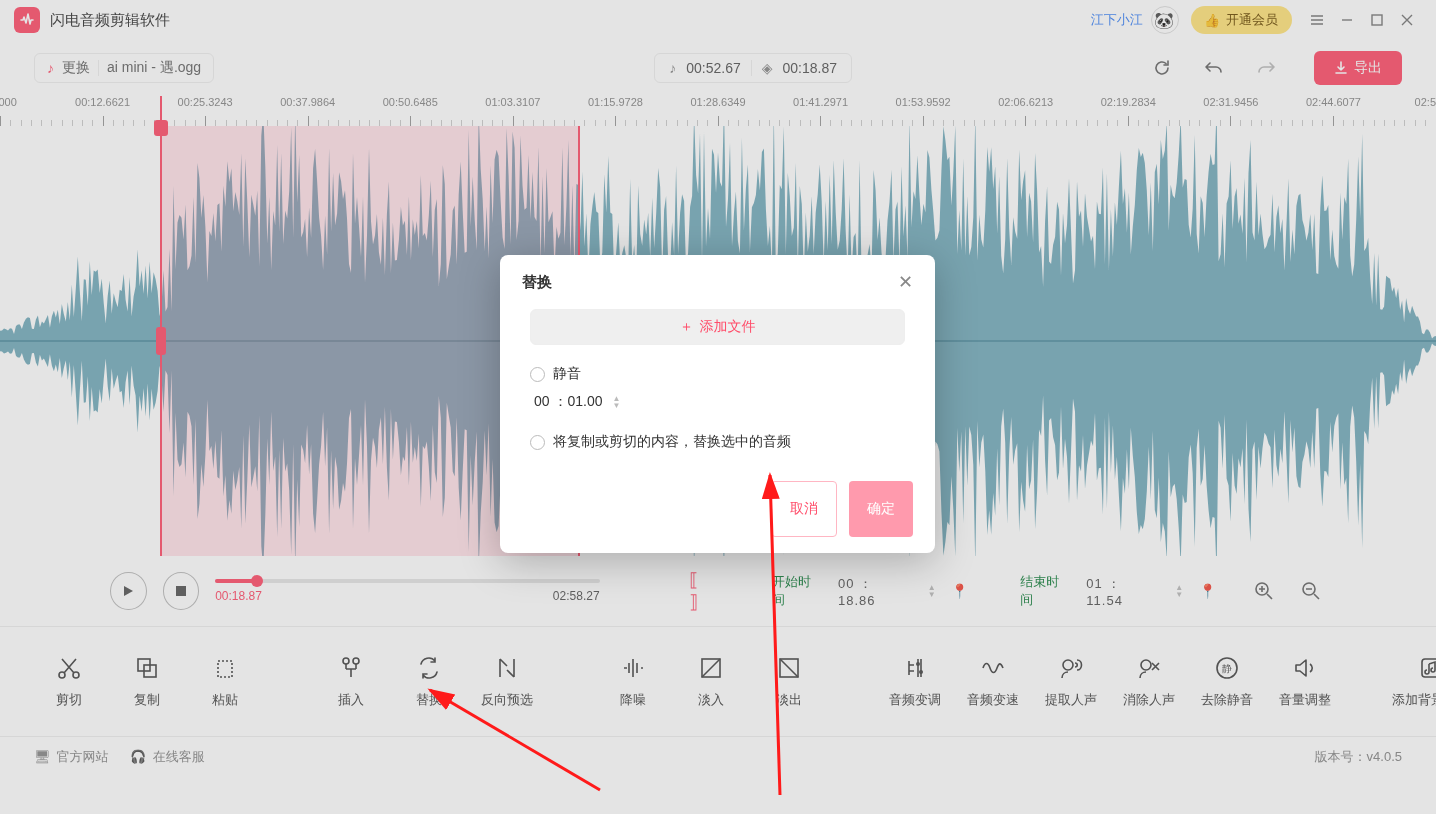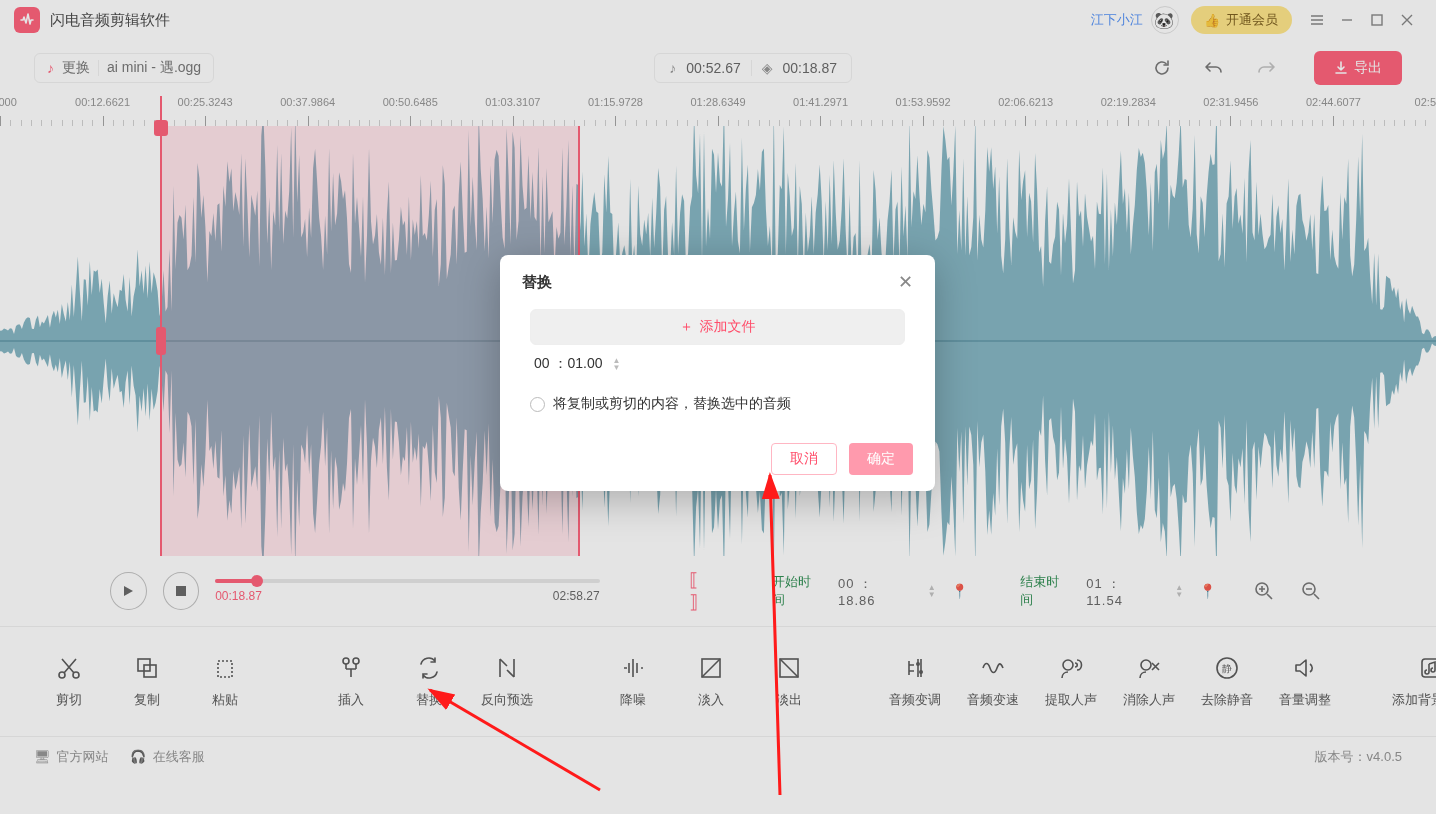--- a/index.html
+++ b/index.html
@@ -82,21 +82,21 @@
 .modal-close { margin-left: auto; color: #888; font-size: 18px; }
 .modal-body { padding: 0 30px; }
 .radio-row { display: flex; align-items: center; gap: 8px; padding: 10px 0; font-size: 14px; color: #333; }
 .radio { width: 15px; height: 15px; border: 1.5px solid #bbb; border-radius: 50%; display: inline-flex; align-items: center; justify-content: center; }
 .radio.on { border-color: #ff4d6a; }
 .radio.on::after { content: ""; width: 7px; height: 7px; background: #ff4d6a; border-radius: 50%; }
 .add-file-btn { border: 1px solid #eee; border-radius: 6px; width: 100%; height: 36px; display: flex; align-items: center; justify-content: center; gap: 6px; color: #ff4d6a; font-size: 14px; margin-bottom: 10px; }
 .spin-row { display: flex; align-items: center; font-size: 14px; padding-left: 4px; margin-bottom: 12px; color: #333;}
 .spin-ctrl { display: inline-flex; flex-direction: column; color: #bbb; font-size: 8px; line-height: 7px; margin-left: 10px; }
 .modal-footer { display: flex; justify-content: flex-end; gap: 12px; padding: 20px 22px 0; }
-.btn-outline { border: 1px solid #ffb6c3; color: #ff4d6a; background: #fff; border-radius: 4px; padding: 6px 18px; font-size: 14px; }
+.btn-outline { border: 1px solid #ffb6c3; color: #ff4d6a; background: #fff; border-radius: 4px; padding: 18px 18px; font-size: 14px; }
 .btn-solid { border: none; color: #fff; background: #ff9aad; border-radius: 4px; padding: 6px 18px; font-size: 14px; }
 
 
 .arrow { position: absolute; z-index: 120; }
 .arrow svg { overflow: visible; }
 </style>
 </head>
 <body>
 
 <div class="app-frame">
@@ -570,20 +570,24 @@
   <div class="modal">
     <div class="modal-header">
       <div class="modal-title">替换</div>
       <div class="modal-close">✕</div>
     </div>
     <div class="modal-body">
       <button class="add-file-btn">
           <span>＋</span>
           <span>添加文件</span>
         </button>
+      <div class="radio-row">
+          <span class="radio"></span>
+          <span>静音</span>
+        </div>
       <div class="spin-row">
           <span>00 ：01.00</span>
           <span class="spin-ctrl">▲<br>▼</span>
         </div>
       <div class="radio-row">
           <span class="radio"></span>
           <span>将复制或剪切的内容，替换选中的音频</span>
         </div>
     </div>
     <div class="modal-footer">

